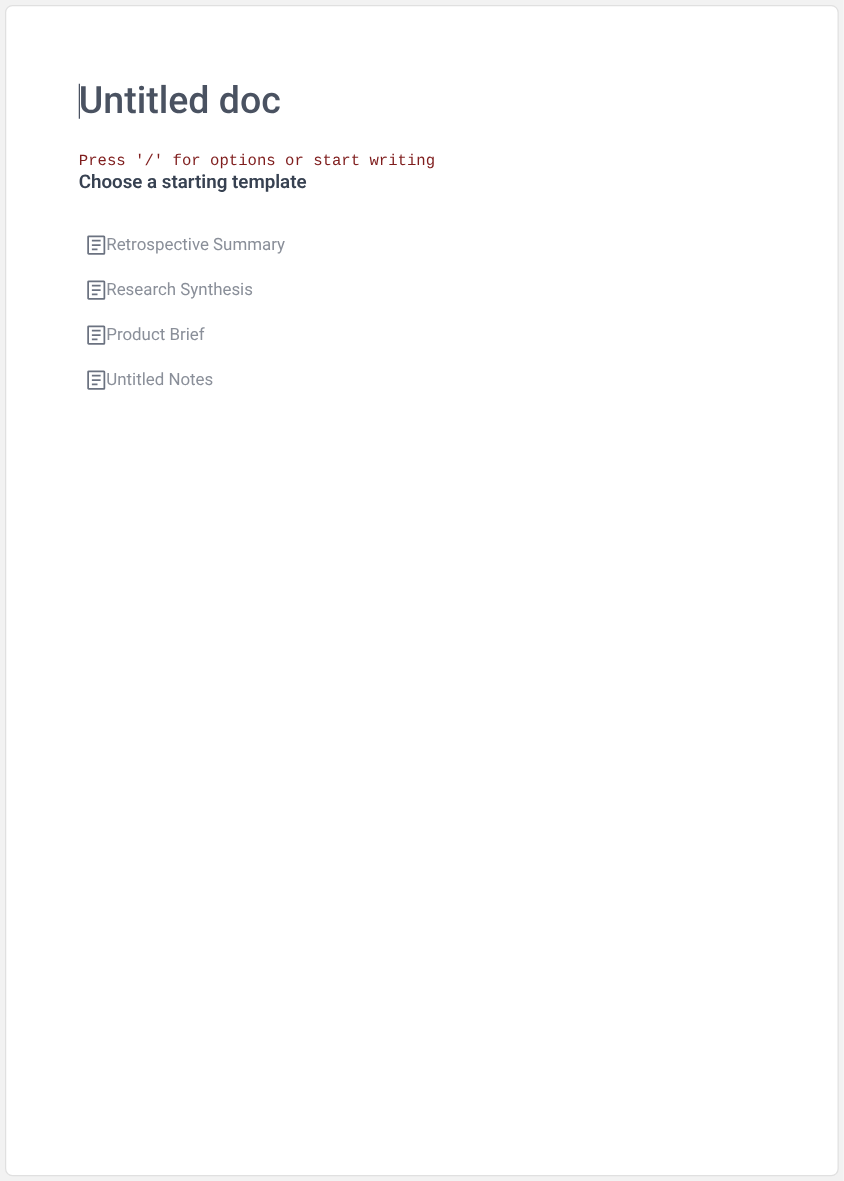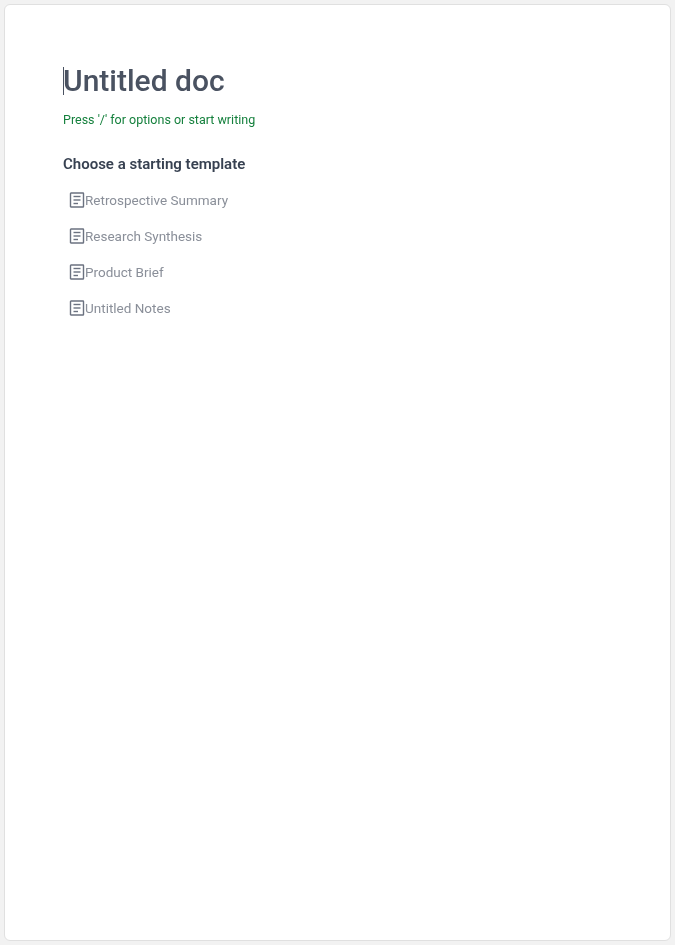--- a/index.html
+++ b/index.html
@@ -26,50 +26,50 @@
       padding: 58px 58px 40px 58px;
     }
     
     .title-input {
       font-size: 30px;
       font-weight: 500;
       color: #4a5261;
       border: none;
       outline: none;
       width: 100%;
-      margin-bottom: 14px;
+      margin-bottom: 24px;
       position: relative;
     }
     
     .title-cursor {
       position: relative;
       display: inline-block;
     }
     
     .title-cursor::before {
       content: '';
       position: absolute;
       left: 0;
       top: 4px;
       height: 28px;
       width: 1px;
       background: #4a5261;
     }
     
     .hint-text {
       font-size: 12.5px;
-      color: #15803d;
-      margin-bottom: 28px;
+      color: #7f1d1d;
+      font-family: Liberation Mono, monospace;
     }
     
     .templates-heading {
       font-size: 15px;
       font-weight: 600;
       color: #374151;
-      margin-bottom: 9px;
+      margin-bottom: 24px;
     }
     
     .template-list {
       list-style: none;
       padding-left: 6px;
     }
     
     .template-item {
       display: flex;
       align-items: center;

